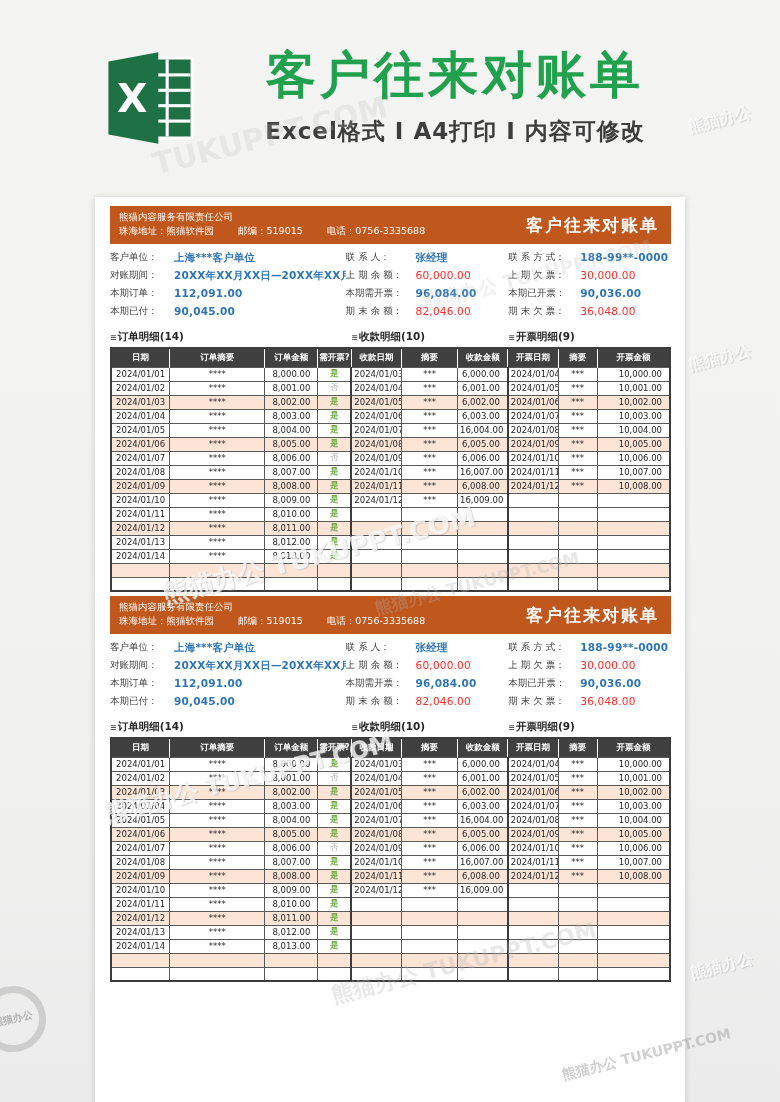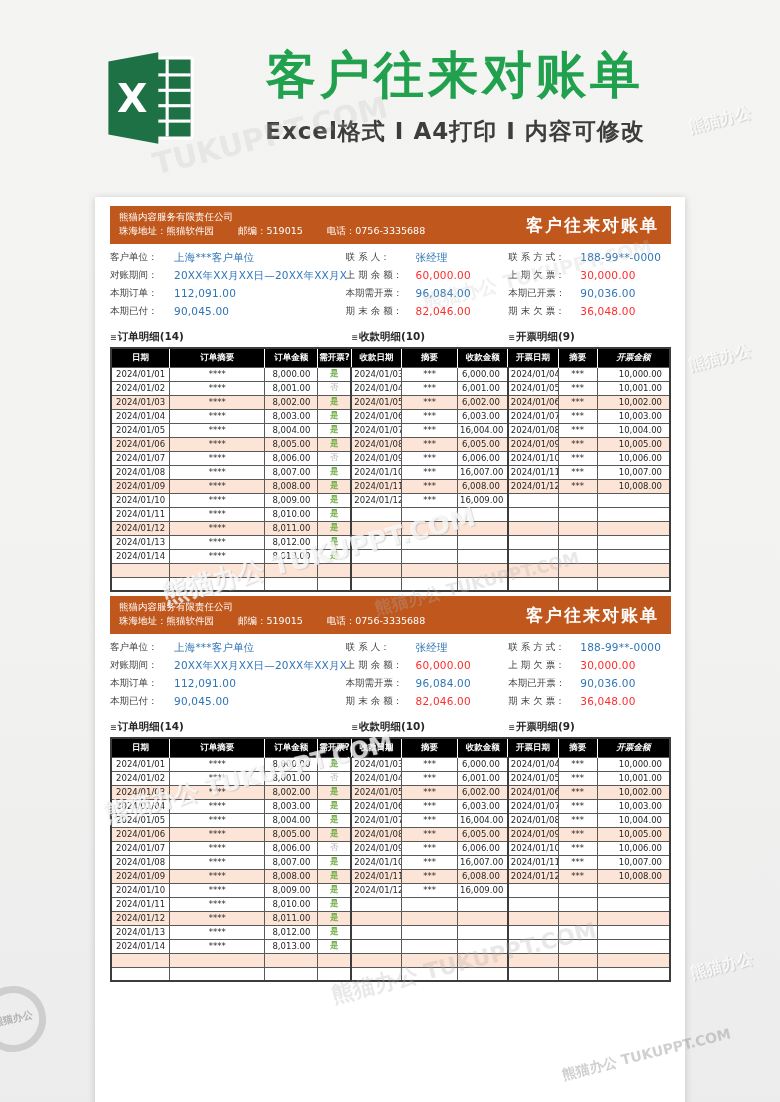--- a/index.html
+++ b/index.html
@@ -33,35 +33,35 @@
   .sh-addr span { margin-right:24px; }
   .sh-doctitle { position:absolute; right:12px; top:50%; transform:translateY(-50%); font-size:17px; font-weight:bold; letter-spacing:2px; white-space:nowrap; }
 
   .info-grid { display:grid; grid-template-columns:42% 29% 29%; padding:7px 0 3px; }
   .info-cell { display:flex; align-items:flex-start; height:18px; font-size:9.5px; white-space:nowrap; overflow:hidden; }
   .info-label { color:#3f3f3f; flex:0 0 auto; }
   .info-cell.c0 .info-label { width:64px; }
   .info-cell.c1 .info-label { width:70px; }
   .info-cell.c2 .info-label { width:72px; }
   .info-value { font-size:10.5px; letter-spacing:.2px; }
-  .v-blue { color:#2e75b6; }
+  .v-blue { color:#2e75b6;font-weight:bold; }
   .v-red  { color:#ff2b2b; }
 
   .sections { position:relative; height:17px; margin-top:4px; font-size:10.5px; font-weight:bold; color:#262626; }
   .section-title { position:absolute; top:0; white-space:nowrap; }
   .st0 { left:0; } .st1 { left:43%; } .st2 { left:71%; }
   .section-title .bullet { font-size:8px; color:#555; margin-right:1px; }
 
   table { width:100%; border-collapse:collapse; table-layout:fixed; border:2px solid #3c3c3c; }
   th {
-    background:#000000; color:#fff; font-size:8.5px; font-weight:bold;
+    background:#404040; color:#fff; font-size:8.5px; font-weight:bold;
     height:19px; border-right:1px solid rgba(255,255,255,.5);
     white-space:nowrap; overflow:hidden;
   }
-  th:last-child { border-right:none;font-style:italic; }
+  th:last-child { border-right:none; }
   td {
     border:1px solid #595959; height:14px; font-size:8.5px; color:#262626;
     text-align:center; white-space:nowrap; overflow:hidden; padding:0 2px;
     background:#fff;
   }
   tr.alt td { background:#fce4d6; }
   td.amt { text-align:right; padding-right:7px; }
   td.yes { color:#70ad47; font-weight:bold; }
   td.no  { color:#b5b5b5; }
   td.sep { border-left:2px solid #3c3c3c; }

